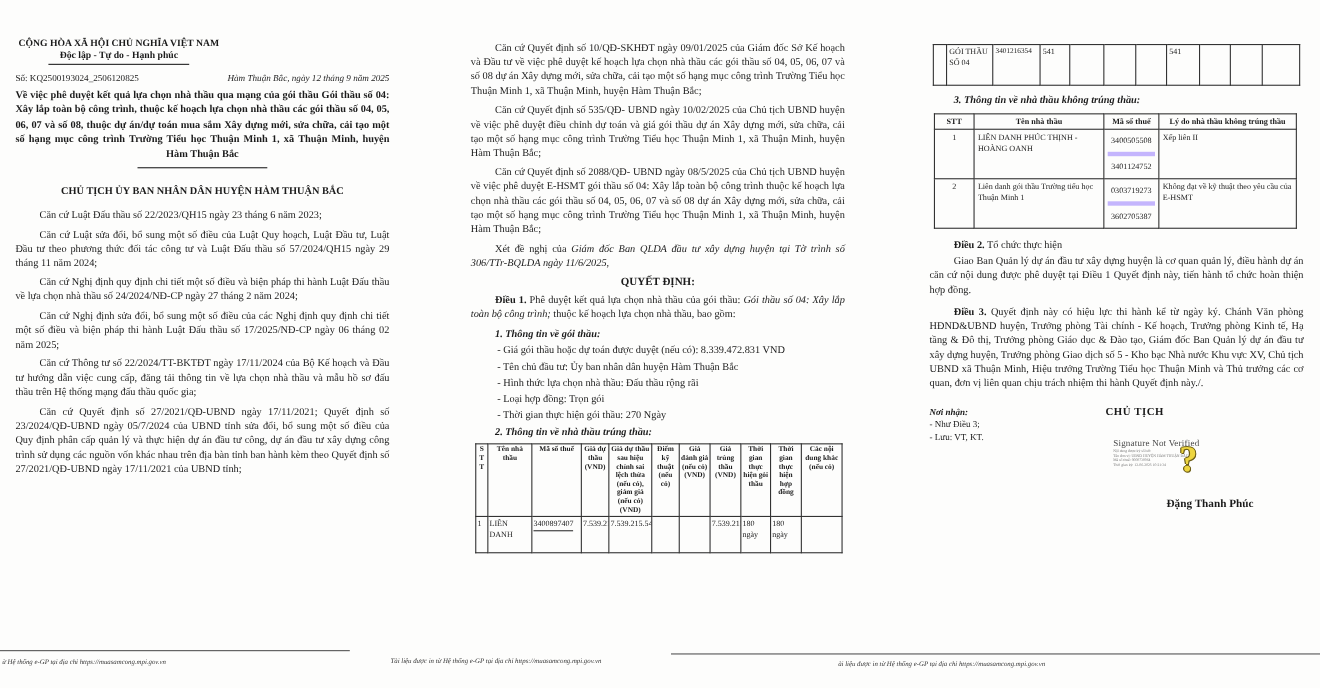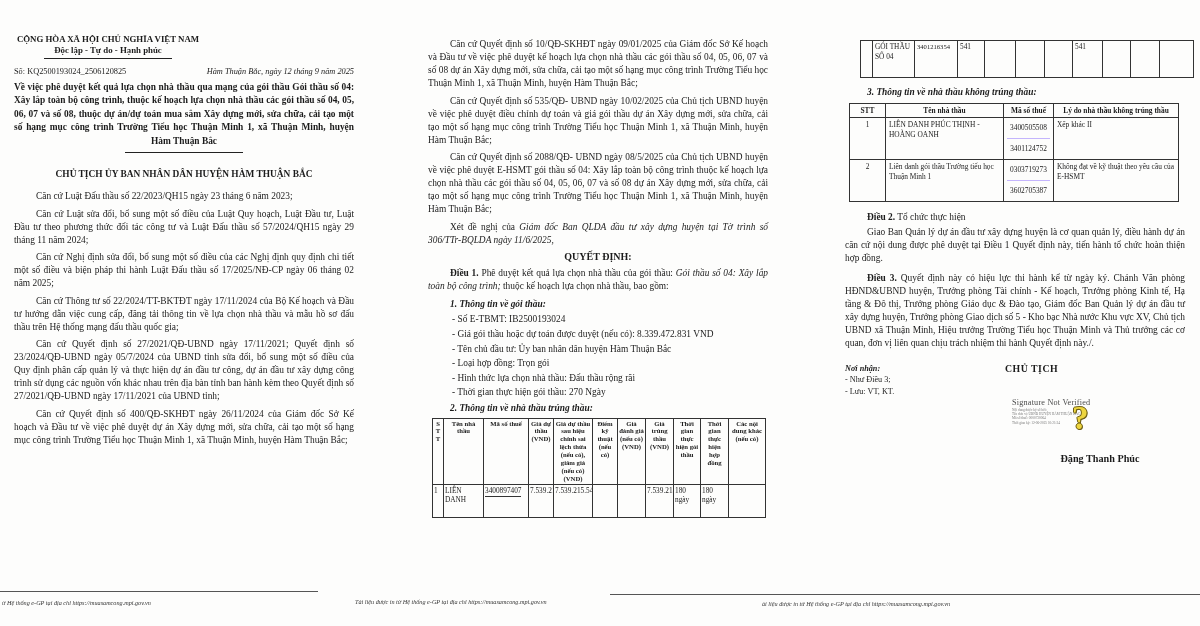--- a/index.html
+++ b/index.html
@@ -35,29 +35,29 @@
   
   table{border-collapse:collapse;table-layout:fixed;}
   .wt{margin-left:4px;width:333px;}
   .wt td,.wt th{border:1px solid #333;vertical-align:top;padding:1px 1px;overflow:hidden;}
   .wt th{font-weight:bold;font-size:6.7px;line-height:7.9px;text-align:center;}
   .wt td{font-size:7.3px;line-height:9.5px;text-align:left;}
   .stt-h{word-break:break-all;}
   .taxline{display:inline-block;border-bottom:1px solid #333;padding-bottom:1px;max-width:100%;}
   .wt .rowcell{height:30px;}
 
-  .ct{margin-left:15px;width:333px;}
+  .ct{margin-left:3px;width:333px;}
   .ct td{border:1px solid #333;vertical-align:top;padding:1px 2px;font-size:7.3px;line-height:9.8px;overflow:hidden;height:34px;}
 
   .lt{margin-left:4px;width:329px;margin-top:3px;}
   .lt th{border:1px solid #333;font-weight:bold;font-size:7.4px;line-height:9px;padding:2px 1px;text-align:center;}
   .lt td{border:1px solid #333;font-size:7.4px;line-height:10.5px;padding:2px 3px;vertical-align:top;}
   .lt .c{text-align:center;}
   .tax-split{padding:0;}
-  .tax-split .t1{border-bottom:1px solid #c4b5fd;padding:3px 3px 5px;}
+  .tax-split .t1{border-bottom:4px solid #c4b5fd;padding:3px 3px 5px;}
   .tax-split .t2{padding:5px 3px 2px;text-align:center;}
 
   
   .sign-row{display:flex;justify-content:space-between;margin-top:13px;}
   .recipients{font-size:8.2px;line-height:11.5px;}
   .sign-title{width:180px;font-weight:bold;font-size:9.8px;letter-spacing:.5px;}
   .stamp{position:absolute;left:167px;top:358px;width:150px;}
   .stamp-title{font-size:8.2px;color:#4a4a4a;letter-spacing:.2px;font-family:"Liberation Serif",serif;}
   .stamp-lines{font-size:3.4px;line-height:4.2px;color:#777;margin-top:1px;}
   .stamp-q{position:absolute;left:60px;top:2px;font-size:33px;font-weight:bold;color:#edd53f;
@@ -90,41 +90,40 @@
     <div class="num-date">
       <span>Số: KQ2500193024_2506120825</span>
       <span class="date-line">Hàm Thuận Bắc, ngày 12 tháng 9 năm 2025</span>
     </div>
     <div class="doc-subject">Về việc phê duyệt kết quả lựa chọn nhà thầu qua mạng của gói thầu Gói thầu số 04: Xây lắp toàn bộ công trình, thuộc kế hoạch lựa chọn nhà thầu các gói thầu số 04, 05, 06, 07 và số 08, thuộc dự án/dự toán mua sắm Xây dựng mới, sửa chữa, cải tạo một số hạng mục công trình Trường Tiểu học Thuận Minh 1, xã Thuận Minh, huyện Hàm Thuận Bắc</div>
     <div class="rule" style="width:118px;margin-top:4px;"></div>
     <div class="chairman">CHỦ TỊCH ỦY BAN NHÂN DÂN HUYỆN HÀM THUẬN BẮC</div>
     <div style="margin-top:11px;">
       <p class="p">Căn cứ Luật Đấu thầu số 22/2023/QH15 ngày 23 tháng 6 năm 2023;</p>
       <p class="p">Căn cứ Luật sửa đổi, bổ sung một số điều của Luật Quy hoạch, Luật Đầu tư, Luật Đầu tư theo phương thức đối tác công tư và Luật Đấu thầu số 57/2024/QH15 ngày 29 tháng 11 năm 2024;</p>
+      <p class="p">Căn cứ Nghị định quy định chi tiết một số điều và biện pháp thi hành Luật Đấu thầu về lựa chọn nhà thầu số 24/2024/NĐ-CP ngày 27 tháng 2 năm 2024;</p>
       <p class="p">Căn cứ Nghị định sửa đổi, bổ sung một số điều của các Nghị định quy định chi tiết một số điều và biện pháp thi hành Luật Đấu thầu số 17/2025/NĐ-CP ngày 06 tháng 02 năm 2025;</p>
       <p class="p">Căn cứ Thông tư số 22/2024/TT-BKTĐT ngày 17/11/2024 của Bộ Kế hoạch và Đầu tư hướng dẫn việc cung cấp, đăng tải thông tin về lựa chọn nhà thầu và mẫu hồ sơ đấu thầu trên Hệ thống mạng đấu thầu quốc gia;</p>
       <p class="p">Căn cứ Quyết định số 27/2021/QĐ-UBND ngày 17/11/2021; Quyết định số 23/2024/QĐ-UBND ngày 05/7/2024 của UBND tỉnh sửa đổi, bổ sung một số điều của Quy định phân cấp quản lý và thực hiện dự án đầu tư công, dự án đầu tư xây dựng công trình sử dụng các nguồn vốn khác nhau trên địa bàn tỉnh ban hành kèm theo Quyết định số 27/2021/QĐ-UBND ngày 17/11/2021 của UBND tỉnh;</p>
-      <p class="p">Căn cứ Quyết định số 400/QĐ-SKHĐT ngày 26/11/2024 của Giám đốc Sở Kế hoạch và Đầu tư về việc phê duyệt dự án Xây dựng mới, sửa chữa, cải tạo một số hạng mục công trình Trường Tiểu học Thuận Minh 1, xã Thuận Minh, huyện Hàm Thuận Bắc;</p>
     </div>
   </div>
 
   <div class="page pg2">
     <p class="p">Căn cứ Quyết định số 10/QĐ-SKHĐT ngày 09/01/2025 của Giám đốc Sở Kế hoạch và Đầu tư về việc phê duyệt kế hoạch lựa chọn nhà thầu các gói thầu số 04, 05, 06, 07 và số 08 dự án Xây dựng mới, sửa chữa, cải tạo một số hạng mục công trình Trường Tiểu học Thuận Minh 1, xã Thuận Minh, huyện Hàm Thuận Bắc;</p>
     <p class="p">Căn cứ Quyết định số 535/QĐ- UBND ngày 10/02/2025 của Chủ tịch UBND huyện về việc phê duyệt điều chỉnh dự toán và giá gói thầu dự án Xây dựng mới, sửa chữa, cải tạo một số hạng mục công trình Trường Tiểu học Thuận Minh 1, xã Thuận Minh, huyện Hàm Thuận Bắc;</p>
     <p class="p">Căn cứ Quyết định số 2088/QĐ- UBND ngày 08/5/2025 của Chủ tịch UBND huyện về việc phê duyệt E-HSMT gói thầu số 04: Xây lắp toàn bộ công trình thuộc kế hoạch lựa chọn nhà thầu các gói thầu số 04, 05, 06, 07 và số 08 dự án Xây dựng mới, sửa chữa, cải tạo một số hạng mục công trình Trường Tiểu học Thuận Minh 1, xã Thuận Minh, huyện Hàm Thuận Bắc;</p>
     <p class="p"><span>Xét đề nghị của </span><span class="italic">Giám đốc Ban QLDA đầu tư xây dựng huyện tại Tờ trình số 306/TTr-BQLDA ngày 11/6/2025,</span></p>
     <div class="qd-heading">QUYẾT ĐỊNH:</div>
     <p class="p"><span class="bold">Điều 1.</span><span> Phê duyệt kết quả lựa chọn nhà thầu của gói thầu: </span><span class="italic">Gói thầu số 04: Xây lắp toàn bộ công trình;</span><span> thuộc kế hoạch lựa chọn nhà thầu, bao gồm:</span></p>
     <p class="sec-head">1. Thông tin về gói thầu:</p>
     <div>
-      <div class="bullet">- Số E-TBMT: IB2500193024</div>
       <div class="bullet">- Giá gói thầu hoặc dự toán được duyệt (nếu có): 8.339.472.831 VND</div>
       <div class="bullet">- Tên chủ đầu tư: Ủy ban nhân dân huyện Hàm Thuận Bắc</div>
+      <div class="bullet">- Hình thức lựa chọn nhà thầu: Đấu thầu rộng rãi</div>
       <div class="bullet">- Loại hợp đồng: Trọn gói</div>
-      <div class="bullet">- Hình thức lựa chọn nhà thầu: Đấu thầu rộng rãi</div>
       <div class="bullet">- Thời gian thực hiện gói thầu: 270 Ngày</div>
     </div>
     <p class="sec-head" style="margin-top:2px;">2. Thông tin về nhà thầu trúng thầu:</p>
     <table class="wt">
       <colgroup>
         <col style="width:11px">
           <col style="width:40px">
           <col style="width:45px">
           <col style="width:25px">
         <col style="width:39px">
@@ -212,21 +211,21 @@
         <th>Mã số thuế</th>
         <th>Lý do nhà thầu không trúng thầu</th>
       </tr>
       <tr>
         <td class="c">1</td>
         <td>LIÊN DANH PHÚC THỊNH - HOÀNG OANH</td>
         <td class="tax-split">
           <div class="t1">3400505508</div>
           <div class="t2">3401124752</div>
         </td>
-        <td>Xếp khác II</td>
+        <td>Xếp liên II</td>
       </tr>
       <tr>
         <td class="c">2</td>
         <td>Liên danh gói thầu Trường tiểu học Thuận Minh 1</td>
         <td class="tax-split">
           <div class="t1">0303719273</div>
           <div class="t2">3602705387</div>
         </td>
         <td>Không đạt về kỹ thuật theo yêu cầu của E-HSMT</td>
       </tr>

